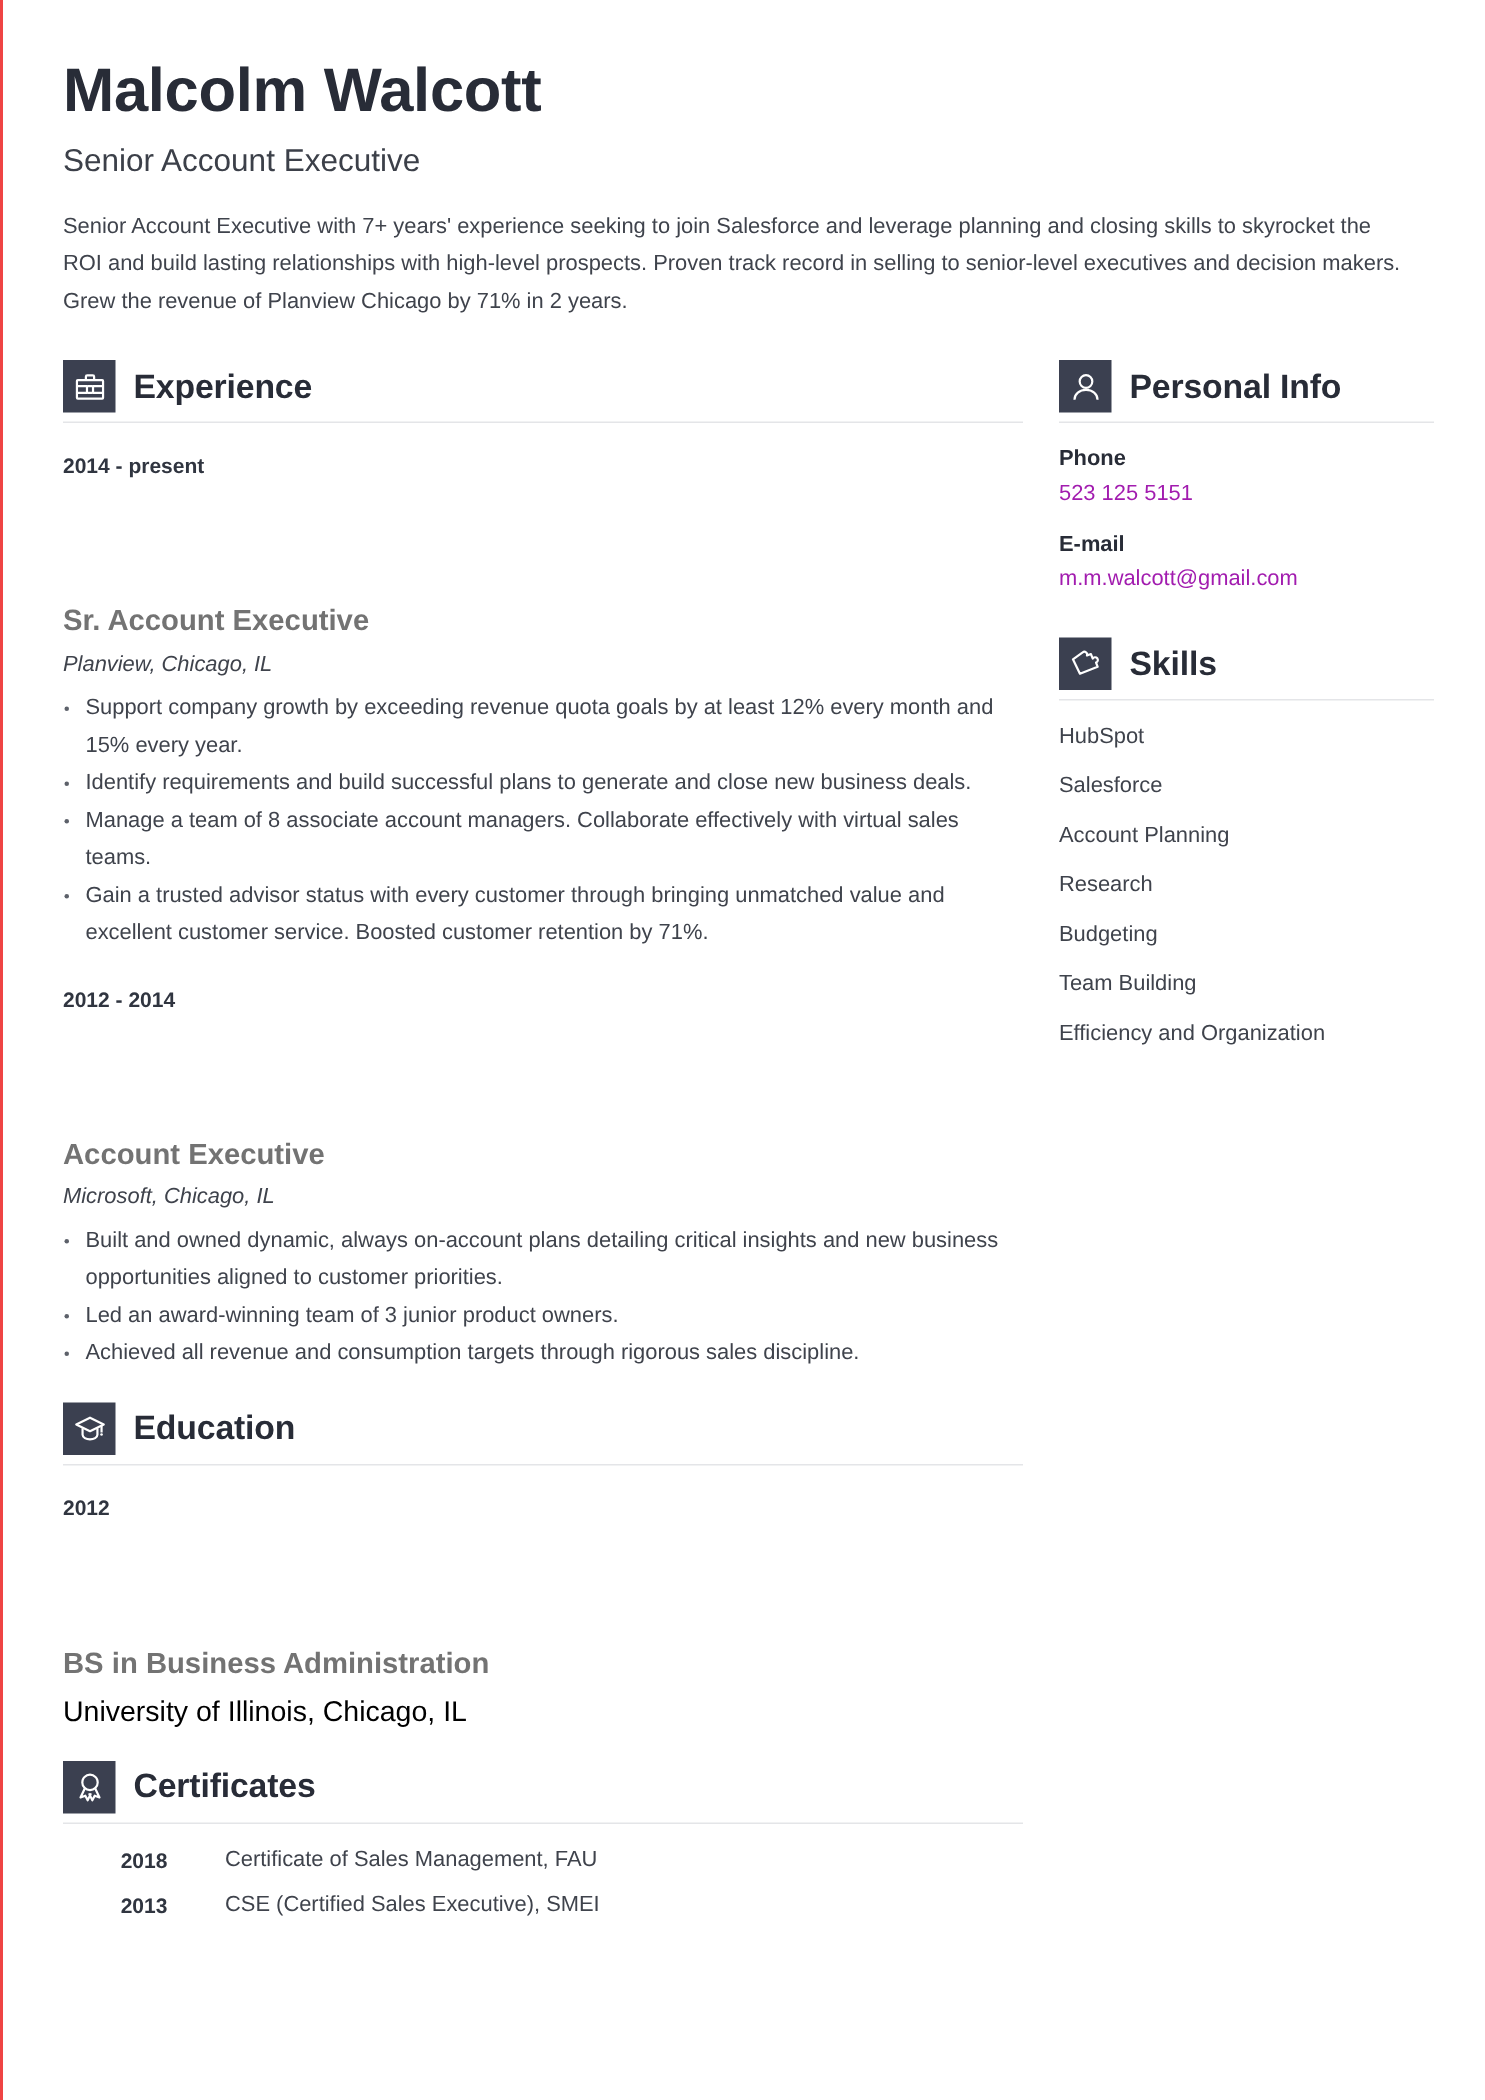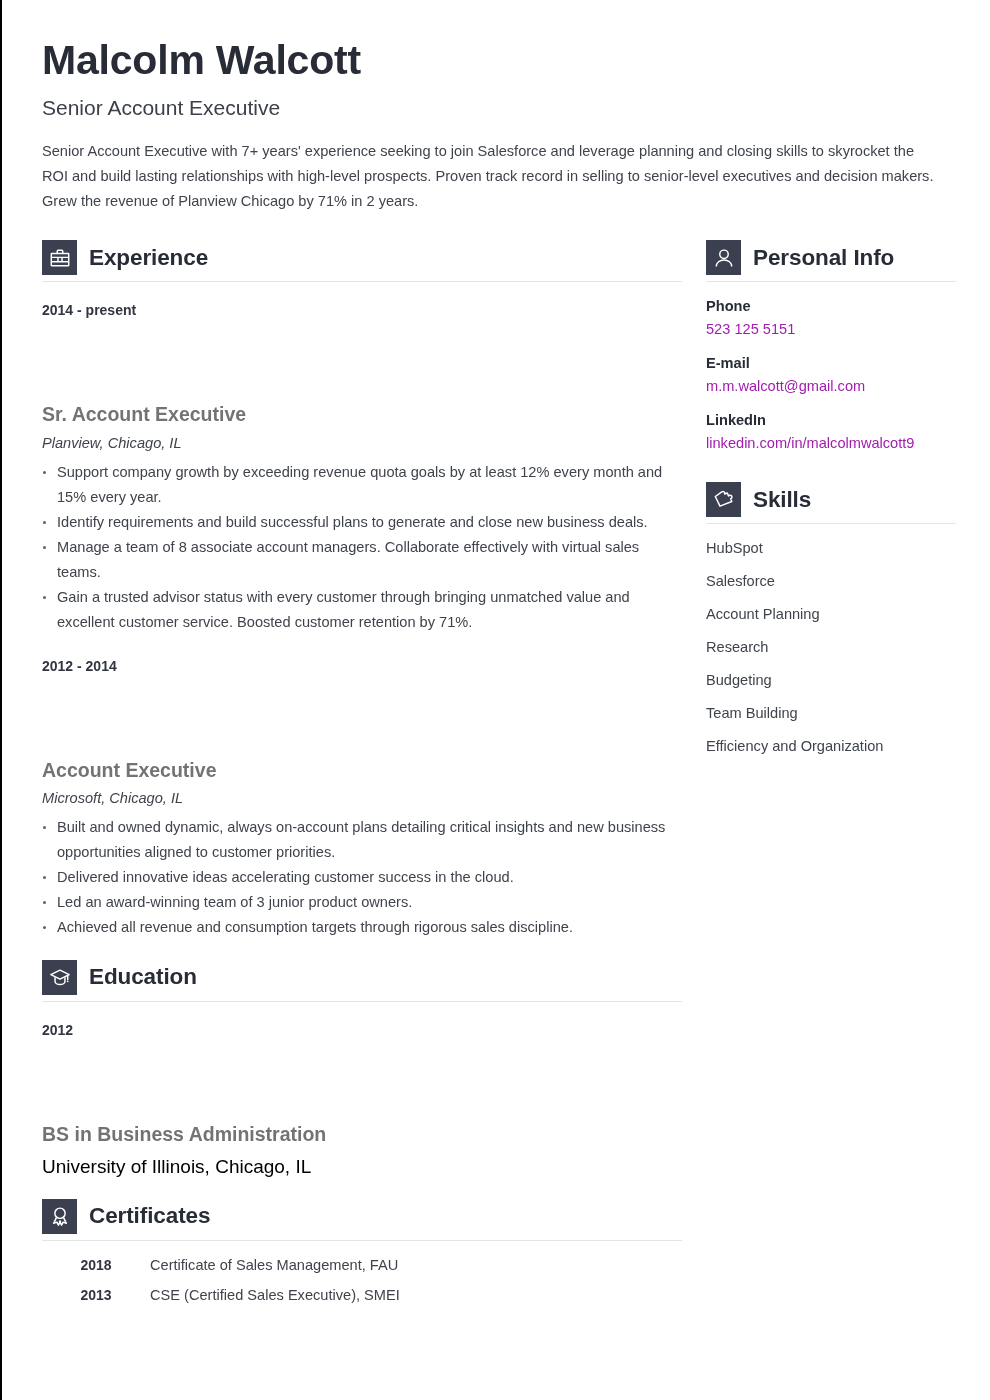--- a/index.html
+++ b/index.html
@@ -16,21 +16,21 @@
     position: relative;
     overflow: hidden;
   }
 
   .page {
     width: 990px;
     height: 1400px;
     background: #ffffff;
     padding: 38px 40px 0 40px;
     position: relative;
-    border-left: 2px solid #000000;
+    border-left: 2px solid #ef4444;
   }
 
   
   .name {
     font-size: 41px;
     font-weight: bold;
     color: #282c37;
     letter-spacing: -0.2px;
     line-height: 1.08;
     margin-bottom: 13px;
@@ -250,21 +250,20 @@
 
         <div class="gap-entry"></div>
 
         <div class="entry">
           <div class="entry-dates">2012 - 2014</div>
           <div class="entry-body">
             <div class="entry-role">Account Executive</div>
             <div class="entry-org">Microsoft, Chicago, IL</div>
             <ul class="bullets">
               <li>Built and owned dynamic, always on-account plans detailing critical insights and new business opportunities aligned to customer priorities.</li>
-              <li>Delivered innovative ideas accelerating customer success in the cloud.</li>
               <li>Led an award-winning team of 3 junior product owners.</li>
               <li>Achieved all revenue and consumption targets through rigorous sales discipline.</li>
             </ul>
           </div>
         </div>
       </div>
 
       <div class="gap-sec"></div>
 
       <div class="section">
@@ -331,24 +330,20 @@
         </div>
         <div class="rule side"></div>
 
         <div class="contact-item">
           <div class="contact-label">Phone</div>
           <div class="contact-value">523 125 5151</div>
         </div>
         <div class="contact-item">
           <div class="contact-label">E-mail</div>
           <div class="contact-value">m.m.walcott@gmail.com</div>
-        </div>
-        <div class="contact-item">
-          <div class="contact-label">LinkedIn</div>
-          <div class="contact-value">linkedin.com/in/malcolmwalcott9</div>
         </div>
       </div>
 
       <div class="gap-sec"></div>
 
       <div class="section side-block">
         <div class="section-head">
           <span class="sq">
             <svg width="22" height="22" viewBox="0 0 24 24" fill="none" stroke="#ffffff" stroke-width="1.6" stroke-linejoin="round">
               <path d="M9.6 3.2a2 2 0 0 1 3.1 2.3l2.9-1.1 1.3 3.3a2 2 0 1 1 2.4 2.9l1.2 3.1-12.9 5L2.5 8.2z"></path>

